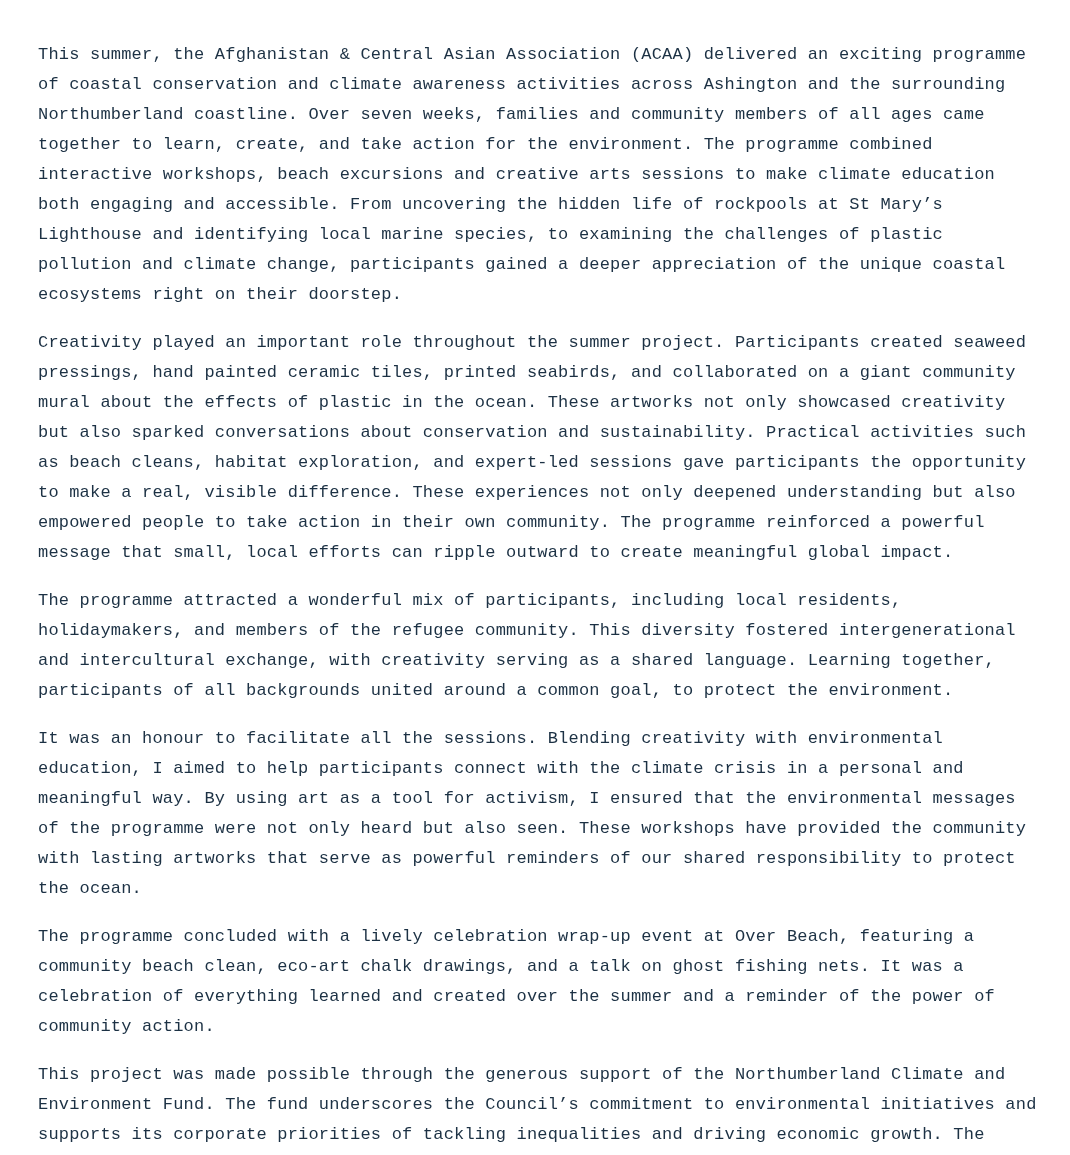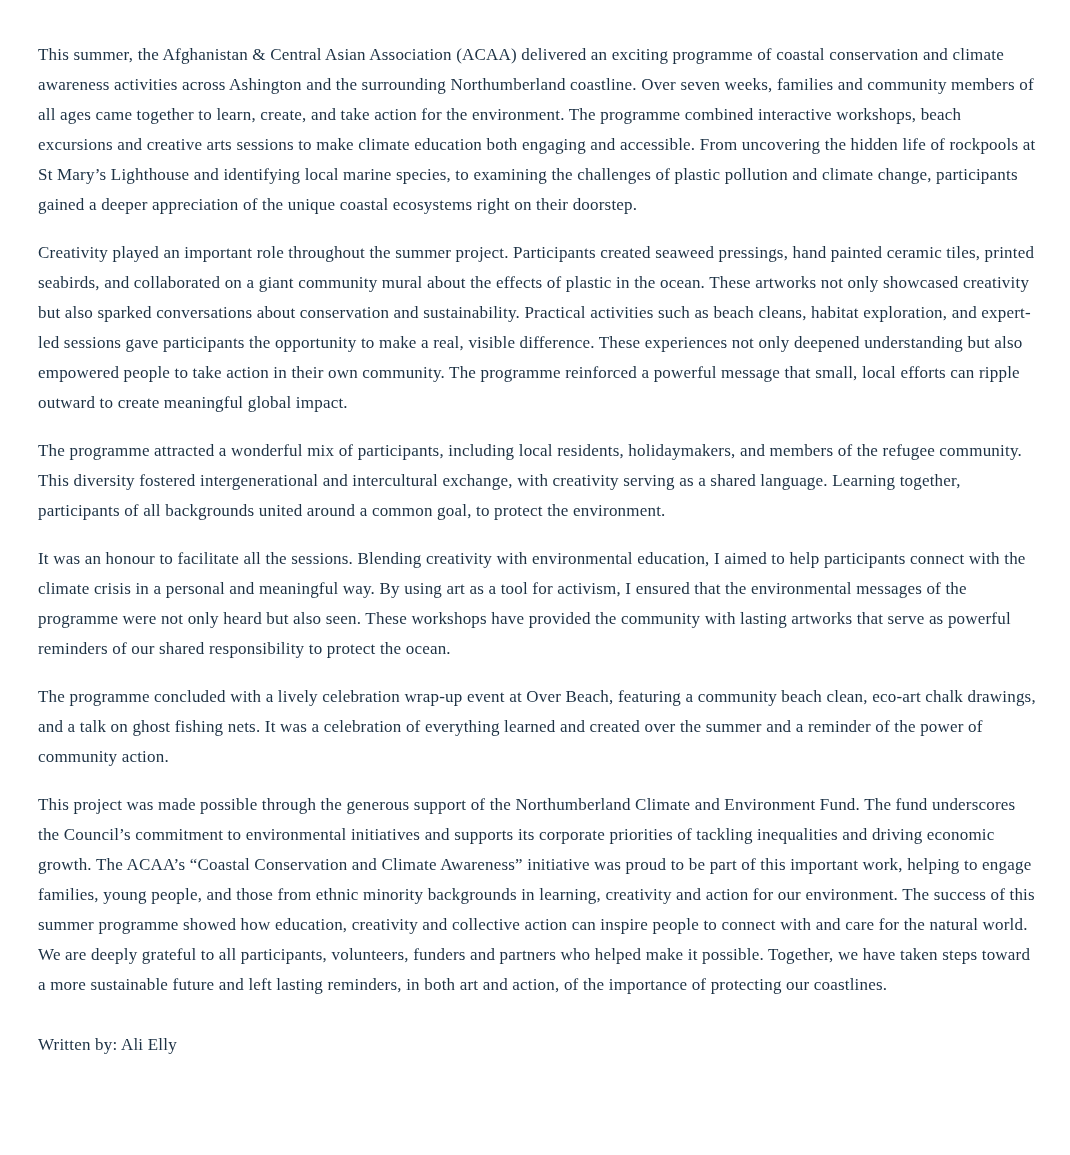--- a/index.html
+++ b/index.html
@@ -12,21 +12,21 @@
     height: 1155px;
     box-sizing: border-box;
     background: #ffffff;
     padding: 40px 30px 0 38px;
     overflow: hidden;
   }
   .article {
     max-width: 1000px;
   }
   .article p {
-    font-family: Liberation Serif, serif;
+    font-family: Liberation Mono, monospace;
     font-size: 17px;
     line-height: 30px;
     letter-spacing: 0.2px;
     color: #1c3144;
     margin: 0 0 18px 0;
     text-align: left;
   }
   .byline {
     margin-top: 30px !important;
   }

